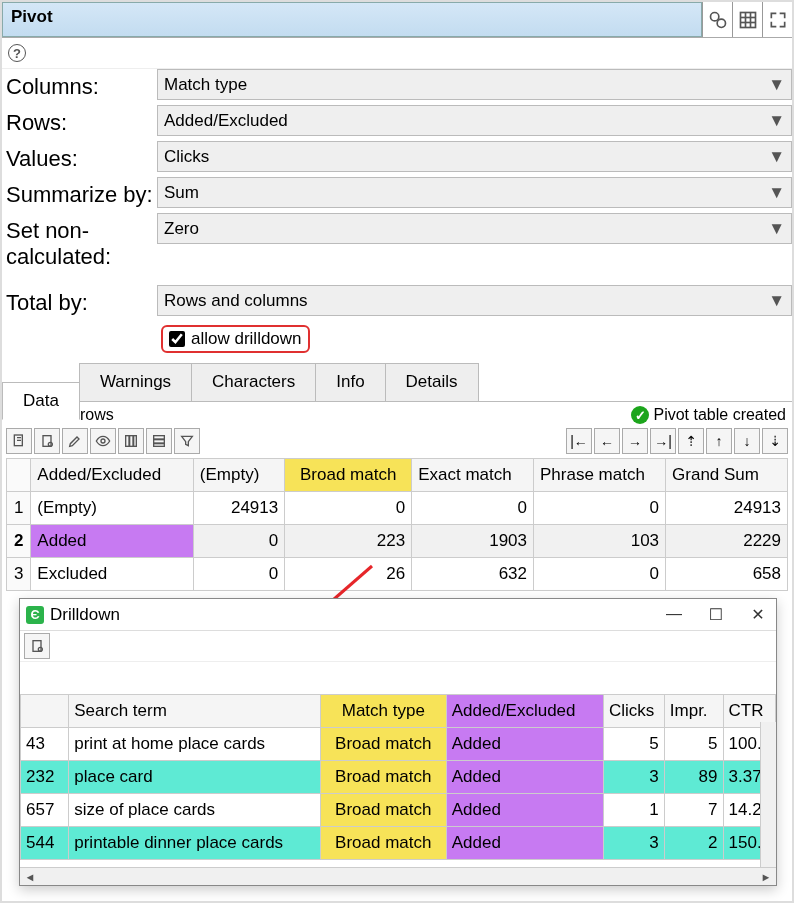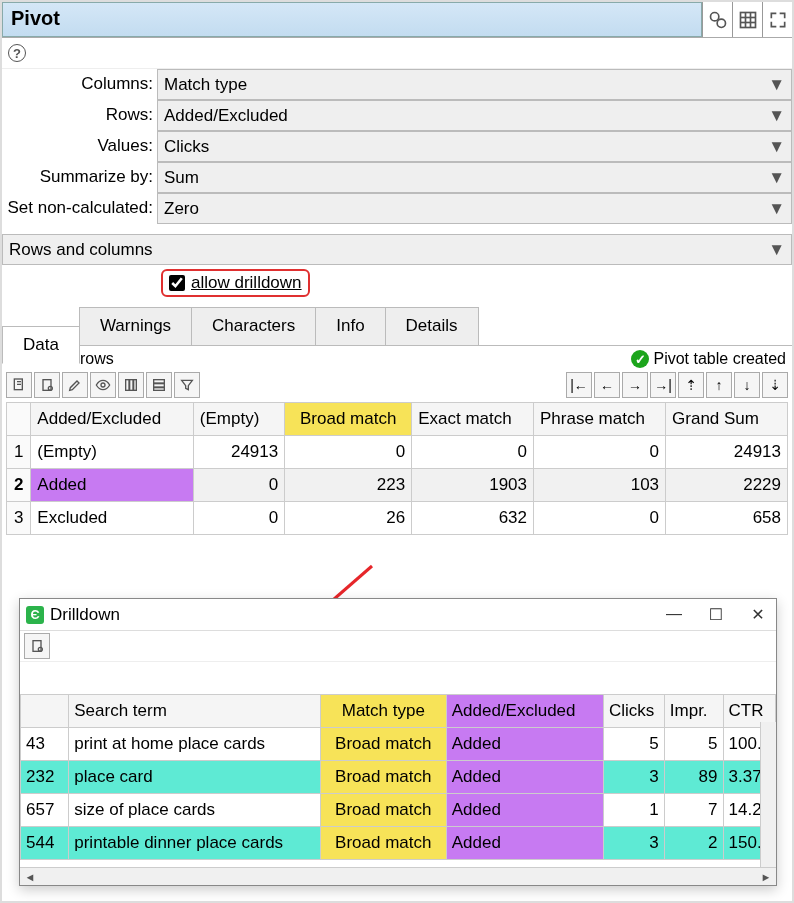--- a/index.html
+++ b/index.html
@@ -1,39 +1,39 @@
 <!DOCTYPE html>
 <html><head>
 <meta charset="utf-8">
 <style>
   * { box-sizing: border-box; margin: 0; padding: 0; }
   body { font-family: Arial, sans-serif; font-size: 16px; background: #fff; color: #000; }
   .app { width: 794px; height: 903px; border: 2px solid #ddd; position: relative; overflow: hidden; }
 
   
   .titlebar { display: flex; align-items: stretch; height: 36px; border-bottom: 1px solid #aaa; background: #fff; }
-  .titlebar-title { flex: 1; background: linear-gradient(#d4e7f7,#c3dcf0); border: 1px solid #8aa; font-size: 20px; font-weight: bold; padding: 4px 8px; }
+  .titlebar-title { flex: 1; background: linear-gradient(#d4e7f7,#c3dcf0); border: 1px solid #8aa; font-size: 17px; font-weight: bold; padding: 4px 8px; }
   .titlebar-icons { display: flex; }
   .tb-icon { width: 30px; border-left: 1px solid #999; display: flex; align-items: center; justify-content: center; cursor: pointer; }
   .tb-icon svg { width: 20px; height: 20px; }
 
   
   .help-row { display: flex; align-items: center; gap: 6px; padding: 6px 6px; font-size: 17px; border-bottom: 1px solid #eee;}
   .q-icon { width: 18px; height: 18px; border: 1.5px solid #555; border-radius: 50%; display: flex; align-items: center; justify-content: center; font-size: 13px; font-weight: bold; color:#555;}
 
   
   .form { }
   .form-row { display: flex; align-items: stretch; border-bottom: 0px; }
-  .form-label { width: 155px; padding: 5px 4px; font-size: 17px; text-align: right; }
+  .form-label { width: 155px; padding: 5px 4px; font-size: 22px; }
   .form-control { flex: 1; }
   .dropdown { width: 100%; height: 31px; background: #efefef; border: 1px solid #bbb; display: flex; align-items: center; justify-content: space-between; padding: 0 6px; font-size: 17px; cursor: pointer; }
   .dropdown .arrow { color:#555; }
   .checkbox-row { display:flex; align-items:center; gap:6px; padding:4px 4px; font-size:17px; }
   .checkbox-row input { width:16px; height:16px; accent-color:#000; }
-  .highlighted-box { display:inline-flex; align-items:center; gap:6px; border:2px solid #e03030; border-radius:6px; padding:2px 6px;text-decoration:underline; }
+  .highlighted-box { display:inline-flex; align-items:center; gap:6px; border:2px solid #e03030; border-radius:6px; padding:2px 6px; }
 
   
   .tabs { display:flex; border-bottom:1px solid #bbb; margin-top:6px;}
   .tab { padding:8px 20px; border:1px solid #bbb; border-bottom:none; background:#eee; font-size:17px; cursor:pointer; margin-right:-1px;}
   .tab.active { background:#fff; border-bottom:1px solid #fff; position:relative; top:19px;}
 
   
   .status-row { display:flex; justify-content:space-between; align-items:center; padding:4px 6px; font-size:16px;}
   .status-ok { display:flex; align-items:center; gap:4px; color:#060;}
   .ok-icon { width:18px; height:18px; border-radius:50%; background:#1ca51c; color:#fff; display:flex; align-items:center; justify-content:center; font-size:13px; font-weight:bold;}
@@ -164,20 +164,21 @@
           <div class="dropdown">
             <span>Zero</span>
             <span class="arrow">▼</span>
           </div>
         </div>
     </div>
     <div class="form-row">
       <div class="form-label"></div>
     </div>
     <div class="form-row">
+      <div class="form-label">Total by:</div>
       <div class="form-control">
           <div class="dropdown">
             <span>Rows and columns</span>
             <span class="arrow">▼</span>
           </div>
         </div>
     </div>
     <div class="form-row">
       <div class="form-label"></div>
       <div class="form-control">

